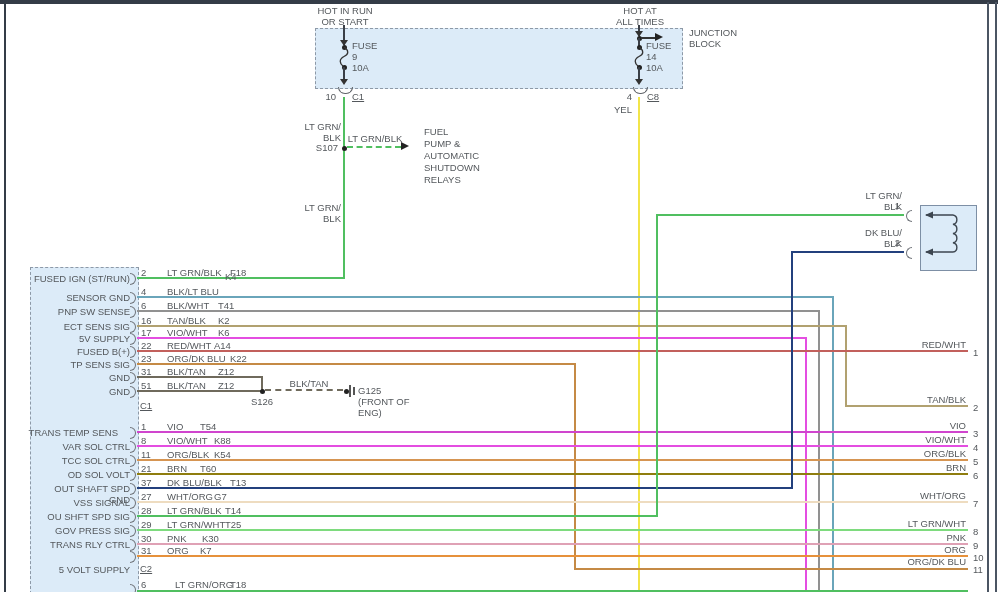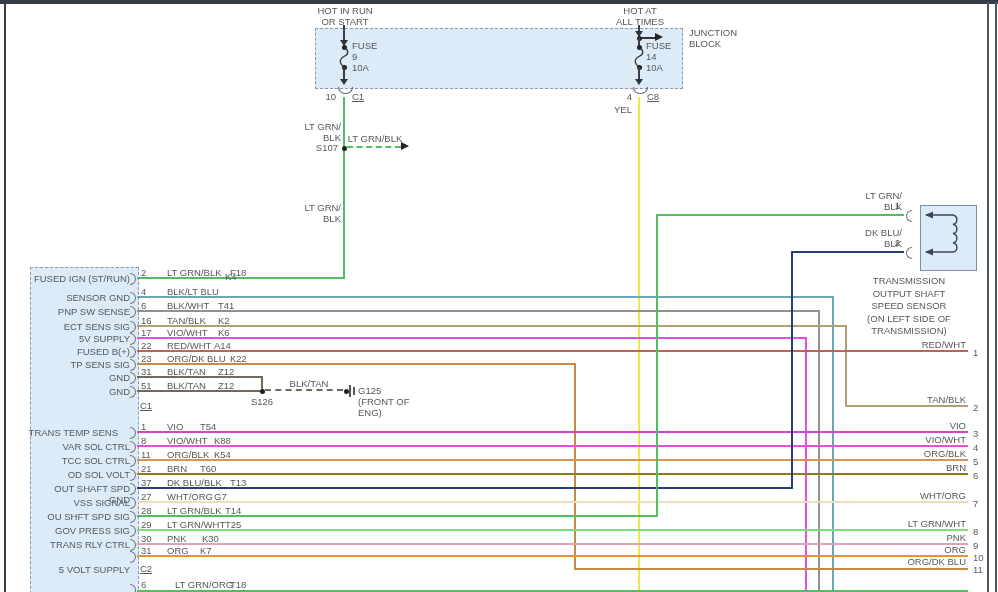--- a/index.html
+++ b/index.html
@@ -132,20 +132,25 @@
   <div class="t r" style="left:318px;top:91px;width:18px">10</div>
   <div class="t u" style="left:352px;top:91px">C1</div>
   <div class="t r" style="left:614px;top:91px;width:18px">4</div>
   <div class="t u" style="left:647px;top:91px">C8</div>
   <div class="t r" style="left:604px;top:104px;width:28px">YEL</div>
 
   <div class="t r" style="left:299px;top:121px;width:42px">LT GRN/
 BLK</div>
   <div class="t r" style="left:302px;top:142px;width:36px">S107</div>
   <div class="t c" style="left:344px;top:133px;width:62px">LT GRN/BLK</div>
+  <div class="t" style="left:424px;top:126px;width:84px;line-height:12px">FUEL
+PUMP &amp;
+AUTOMATIC
+SHUTDOWN
+RELAYS</div>
   <div class="t r" style="left:299px;top:202px;width:42px">LT GRN/
 BLK</div>
 
   <div class="t c" style="left:277px;top:378px;width:64px">BLK/TAN</div>
   <div class="t c" style="left:245px;top:396px;width:34px">S126</div>
   <div class="t" style="left:358px;top:385px;width:64px">G125
 (FRONT OF
 ENG)</div>
 
   <div class="t r" style="left:32px;top:273px;width:98px">FUSED IGN (ST/RUN)</div>
@@ -270,25 +275,20 @@
   <div class="t" style="left:141px;top:579px">6</div>
   <div class="t" style="left:175px;top:579px">LT GRN/ORG</div>
   <div class="t" style="left:230px;top:579px">T18</div>
 
   <div class="t r" style="left:852px;top:190px;width:50px">LT GRN/
 BLK</div>
   <div class="t r" style="left:888px;top:200px;width:12px">1</div>
   <div class="t r" style="left:852px;top:227px;width:50px">DK BLU/
 BLK</div>
   <div class="t r" style="left:888px;top:237px;width:12px">2</div>
-  <div class="t c" style="left:845px;top:275px;width:128px;line-height:12.5px">TRANSMISSION
-OUTPUT SHAFT
-SPEED SENSOR
-(ON LEFT SIDE OF
-TRANSMISSION)</div>
 
   <div class="t r" style="left:820px;top:339px;width:146px">RED/WHT</div>
   <div class="t" style="left:973px;top:347px">1</div>
   <div class="t r" style="left:820px;top:394px;width:146px">TAN/BLK</div>
   <div class="t" style="left:973px;top:402px">2</div>
   <div class="t r" style="left:820px;top:420px;width:146px">VIO</div>
   <div class="t" style="left:973px;top:428px">3</div>
   <div class="t r" style="left:820px;top:434px;width:146px">VIO/WHT</div>
   <div class="t" style="left:973px;top:442px">4</div>
   <div class="t r" style="left:820px;top:448px;width:146px">ORG/BLK</div>

